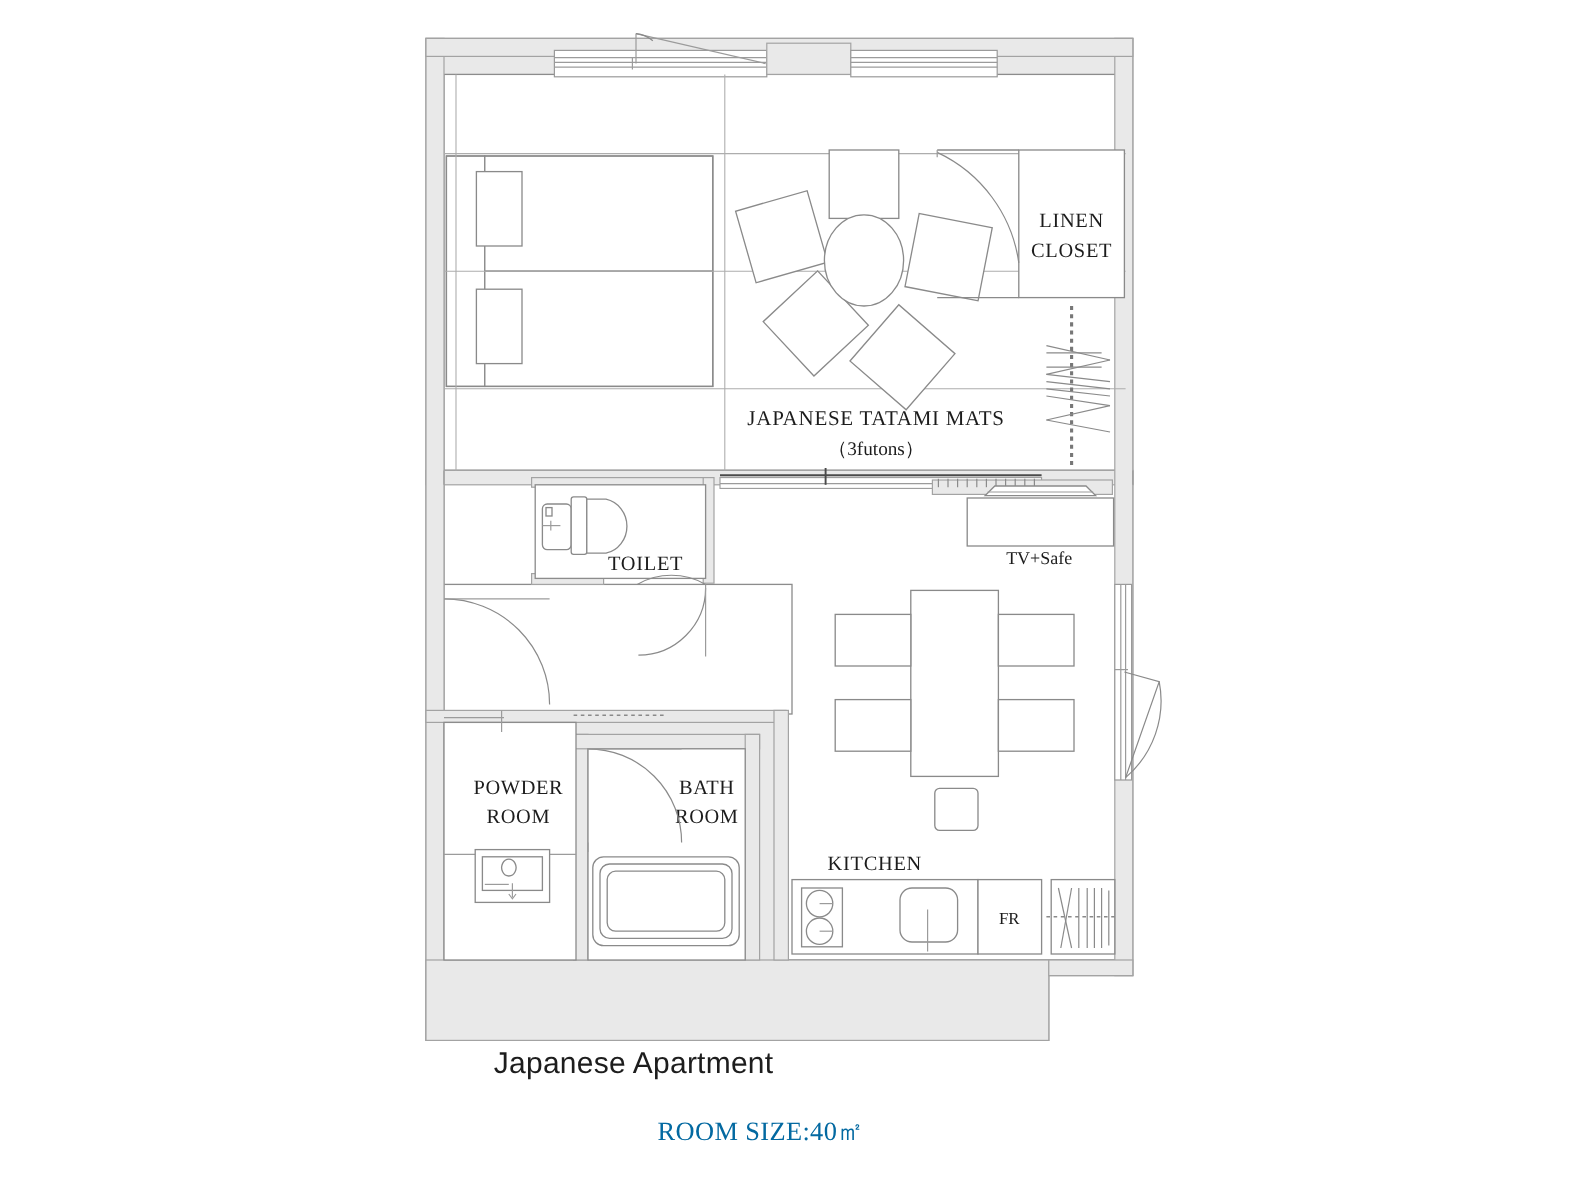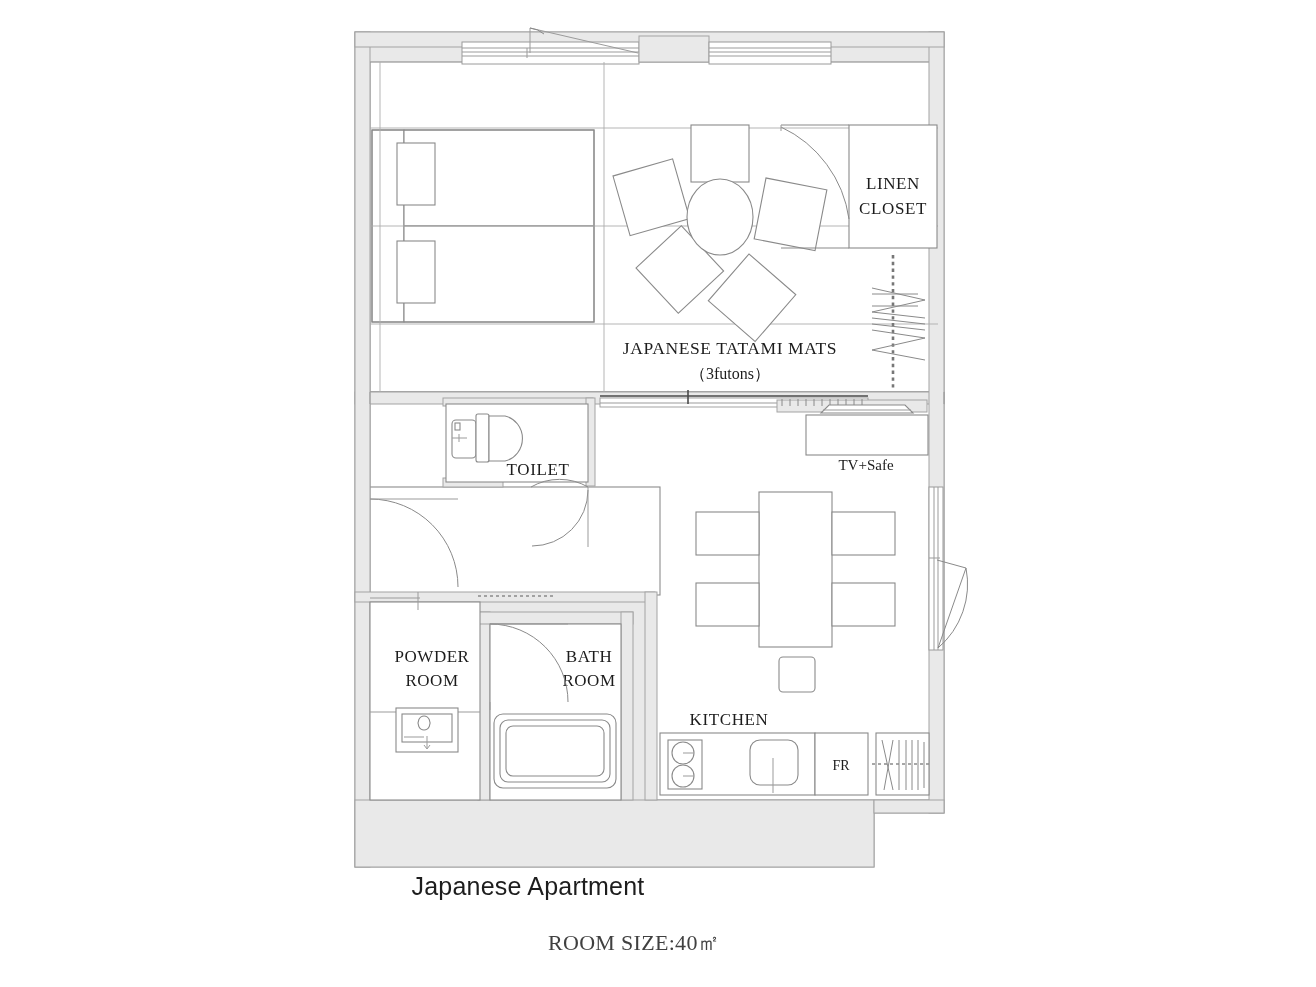--- a/index.html
+++ b/index.html
@@ -4,21 +4,21 @@
 <style>
   html,body{margin:0;padding:0;background:#ffffff;}
   body{width:1316px;height:987px;position:relative;overflow:hidden;
        font-family:"Liberation Serif", serif;}
   #plan-root{position:absolute;left:0;top:0;width:1316px;height:987px;}
   svg{display:block;}
   .cap{position:absolute;text-align:center;color:#1c1c1c;}
   #title-caption{left:0;top:872px;width:1056px;font-family:"Liberation Sans",sans-serif;
       font-size:25px;letter-spacing:.2px;color:#1d1d1d;}
   #size-caption{left:0;top:928px;width:1268px;font-family:"Liberation Serif",serif;
-      font-size:22px;color:#404040;letter-spacing:.3px;}
+      font-size:22px;color:#0369a1;letter-spacing:.3px;}
 </style>
 </head>
 <body>
 
 <div id="plan-root">
 
 <svg width="1316" height="987" viewBox="0 0 1316 987">
   <defs>
     <style>
       .wf{fill:#e9e9e9;stroke:#9a9a9a;stroke-width:1.1;}

